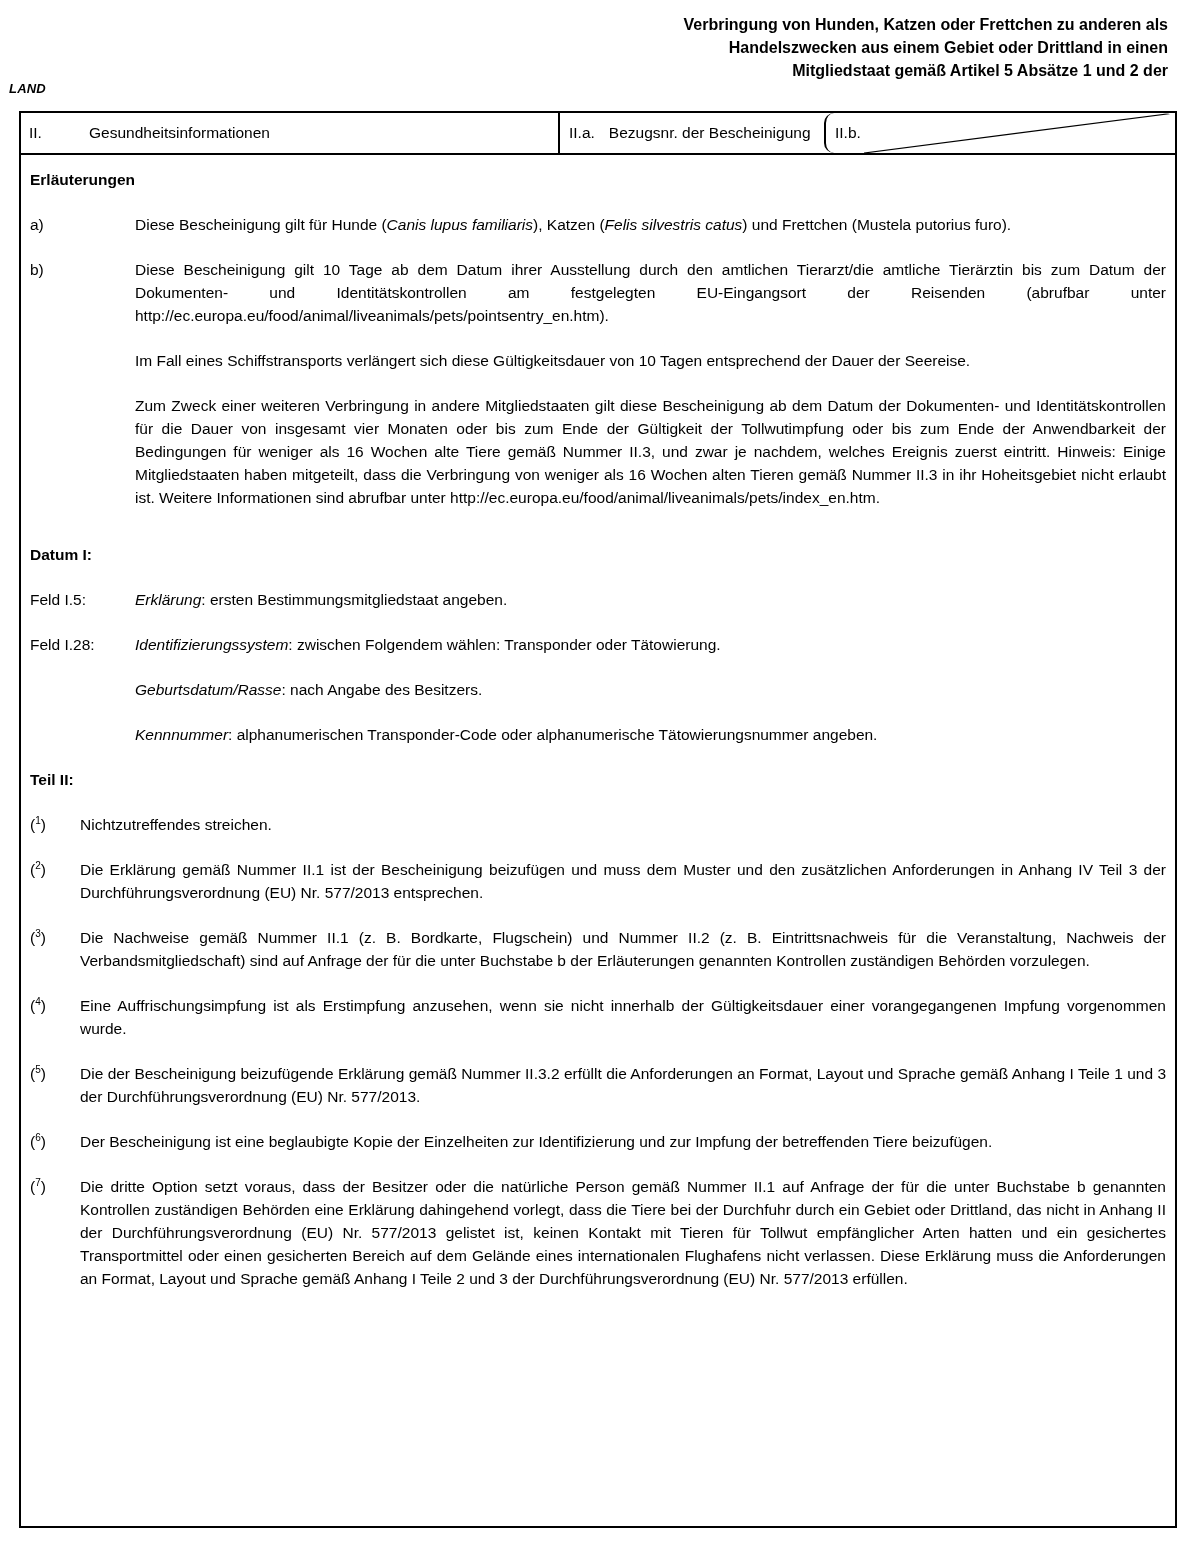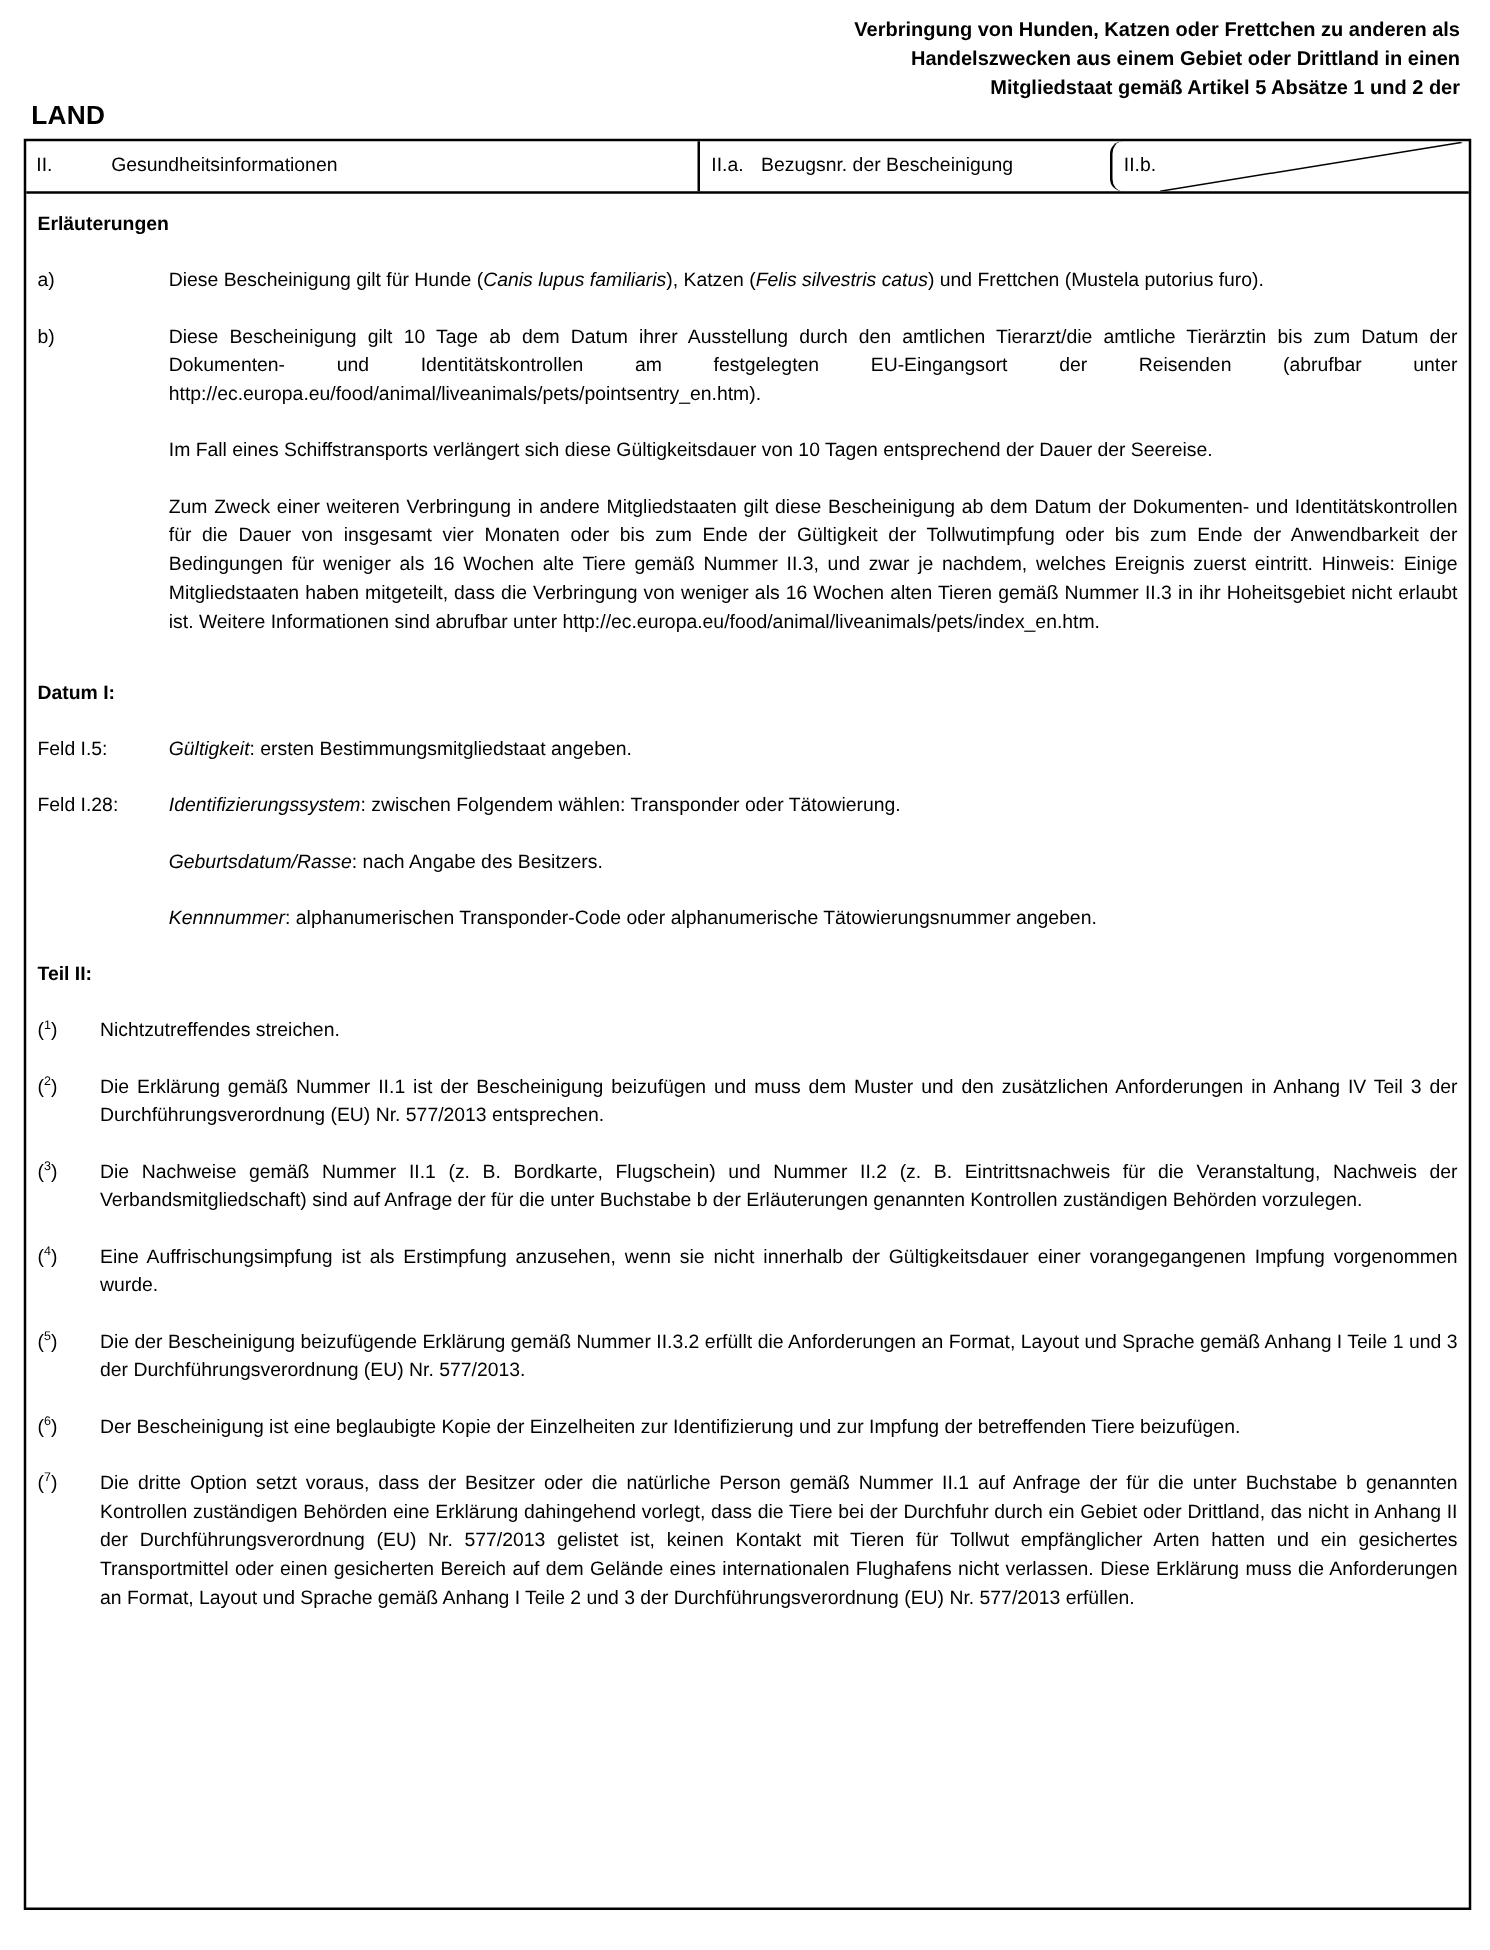--- a/index.html
+++ b/index.html
@@ -6,38 +6,38 @@
   html,body { background:#ffffff; }
   body {
     width:1192px; height:1560px;
     font-family:"Liberation Sans", sans-serif;
     color:#000;
   }
   .page { position:relative; width:1192px; height:1560px; background:#fff; overflow:hidden; }
 
   
   .land {
-    position:absolute; left:25px; top:81px;
-    font-size:21px; font-weight:bold; letter-spacing:.2px;
+    position:absolute; left:9px; top:81px;
+    font-size:13px; font-weight:bold; letter-spacing:.2px;font-style:italic;
   }
   .doc-title {
     position:absolute; top:13px; right:24px; width:660px;
     text-align:right; font-weight:bold; font-size:16px; line-height:23px;
   }
 
   
   .doc-box {
     position:absolute; left:19px; top:111px; width:1158px; height:1417px;
     border:2px solid #000;
   }
   .hdr-row { display:flex; height:42px; border-bottom:2px solid #000; font-size:15.5px; }
   .hc { display:flex; align-items:center; overflow:hidden; }
   .hc1 { width:537px; padding-left:8px; }
   .hc1 .code { width:60px; }
-  .hc2 { width:330px; border-left:2px solid #000; padding-left:9px; }
+  .hc2 { width:266px; border-left:2px solid #000; padding-left:9px; }
   .hc2 .code { margin-right:14px; }
   .hc3 { flex:1; border-left:2px solid #000; padding-left:9px; position:relative;border-radius:10px; }
   .hc3 .code { position:relative; z-index:2; }
   .diag { position:absolute; left:38px; right:0; top:0; bottom:0; width:calc(100% - 38px); height:100%; }
 
   
   .content { padding:12px 9px 0 9px; font-size:15.5px; line-height:23px; }
   .h-bold { font-weight:bold; margin-bottom:22px; }
   .h-first { margin-top:1px; }
   .row { display:flex; margin-bottom:22px; }
@@ -96,21 +96,21 @@
           <p class="just">Diese Bescheinigung gilt 10 Tage ab dem Datum ihrer Ausstellung durch den amtlichen Tierarzt/die amtliche Tierärztin bis zum Datum der Dokumenten- und Identitätskontrollen am festgelegten EU-Eingangsort der Reisenden (abrufbar unter http://ec.europa.eu/food/animal/liveanimals/pets/pointsentry_en.htm).</p>
           <p class="just">Im Fall eines Schiffstransports verlängert sich diese Gültigkeitsdauer von 10 Tagen entsprechend der Dauer der Seereise.</p>
           <p class="just">Zum Zweck einer weiteren Verbringung in andere Mitgliedstaaten gilt diese Bescheinigung ab dem Datum der Dokumenten- und Identitätskontrollen für die Dauer von insgesamt vier Monaten oder bis zum Ende der Gültigkeit der Tollwutimpfung oder bis zum Ende der Anwendbarkeit der Bedingungen für weniger als 16 Wochen alte Tiere gemäß Nummer II.3, und zwar je nachdem, welches Ereignis zuerst eintritt. Hinweis: Einige Mitgliedstaaten haben mitgeteilt, dass die Verbringung von weniger als 16 Wochen alten Tieren gemäß Nummer II.3 in ihr Hoheitsgebiet nicht erlaubt ist. Weitere Informationen sind abrufbar unter http://ec.europa.eu/food/animal/liveanimals/pets/index_en.htm.</p>
         </div>
       </div>
 
       <div class="h-bold">Datum I:</div>
 
       <div class="row">
         <div class="lbl">Feld I.5:</div>
-        <div class="txt just"><span style="font-style: italic;">Gültigkeit</span><span>: ersten Bestimmungsmitgliedstaat angeben.</span></div>
+        <div class="txt just"><span style="font-style: italic;">Erklärung</span><span>: ersten Bestimmungsmitgliedstaat angeben.</span></div>
       </div>
       <div class="row">
         <div class="lbl">Feld I.28:</div>
         <div class="txt just"><span style="font-style: italic;">Identifizierungssystem</span><span>: zwischen Folgendem wählen: Transponder oder Tätowierung.</span></div>
       </div>
       <div class="row">
         <div class="lbl"></div>
         <div class="txt just"><span style="font-style: italic;">Geburtsdatum/Rasse</span><span>: nach Angabe des Besitzers.</span></div>
       </div>
       <div class="row">

